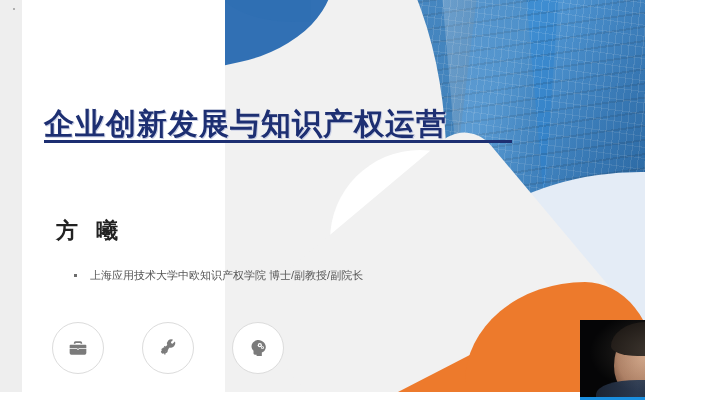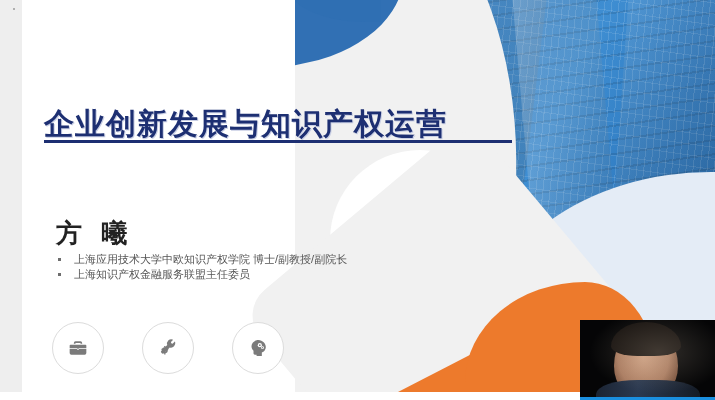--- a/index.html
+++ b/index.html
@@ -4,21 +4,21 @@
 <style>
   html,body{margin:0;padding:0;}
   body{
     width:715px;height:400px;
     background:#ffffff;
     font-family:"Liberation Sans","DejaVu Sans",sans-serif;
     overflow:hidden;
   }
   .slide{
     position:relative;
-    width:715px;height:400px;
+    width:645px;height:400px;
     background:#f1f1f1;
     overflow:hidden;
   }
 
   
   .left-margin{
     position:absolute;left:0;top:0;width:22px;height:400px;
     background:#eeeeee;
   }
   
@@ -133,27 +133,27 @@
   }
   .title-rule{
     position:absolute;left:44px;top:140px;
     width:468px;height:3px;
     background:#1d2f72;
   }
 
   
   .speaker-name{
     position:absolute;left:56px;top:216px;
-    font-size:26px;font-weight:bold;color:#222222;
+    font-size:22px;font-weight:bold;color:#222222;
     letter-spacing:6px;
     white-space:nowrap;
   }
   .bullets{
     position:absolute;left:56px;top:252px;
-    margin:0;padding:0;list-style:none;
+    margin:16px;padding:0;list-style:none;
   }
   .bullets li{
     position:relative;
     padding-left:18px;
     font-size:11px;
     line-height:14.5px;
     color:#555555;
     white-space:nowrap;
   }
   .bullets li:before{
@@ -239,21 +239,20 @@
 
   <div class="vert-bullet"></div>
 
   <div class="title">企业创新发展与知识产权运营</div>
   <div class="title-rule"></div>
 
   <div class="speaker-name">方 曦</div>
 
   <ul class="bullets">
     <li>上海应用技术大学中欧知识产权学院  博士/副教授/副院长</li>
-    <li>上海知识产权金融服务联盟主任委员</li>
   </ul>
 
   <div class="icon-row">
 
     <div class="icon-circle">
       <span>
         <svg width="20" height="20" viewBox="0 0 24 24" fill="#7b7b7b">
           <path d="M9 4h6a2 2 0 0 1 2 2v1h-2V6H9v1H7V6a2 2 0 0 1 2-2z"></path>
           <path d="M3 8h18a1 1 0 0 1 1 1v3H13v1h-2v-1H2V9a1 1 0 0 1 1-1z"></path>
           <path d="M2 13h9v1h2v-1h9v5a2 2 0 0 1-2 2H4a2 2 0 0 1-2-2v-5z"></path>

